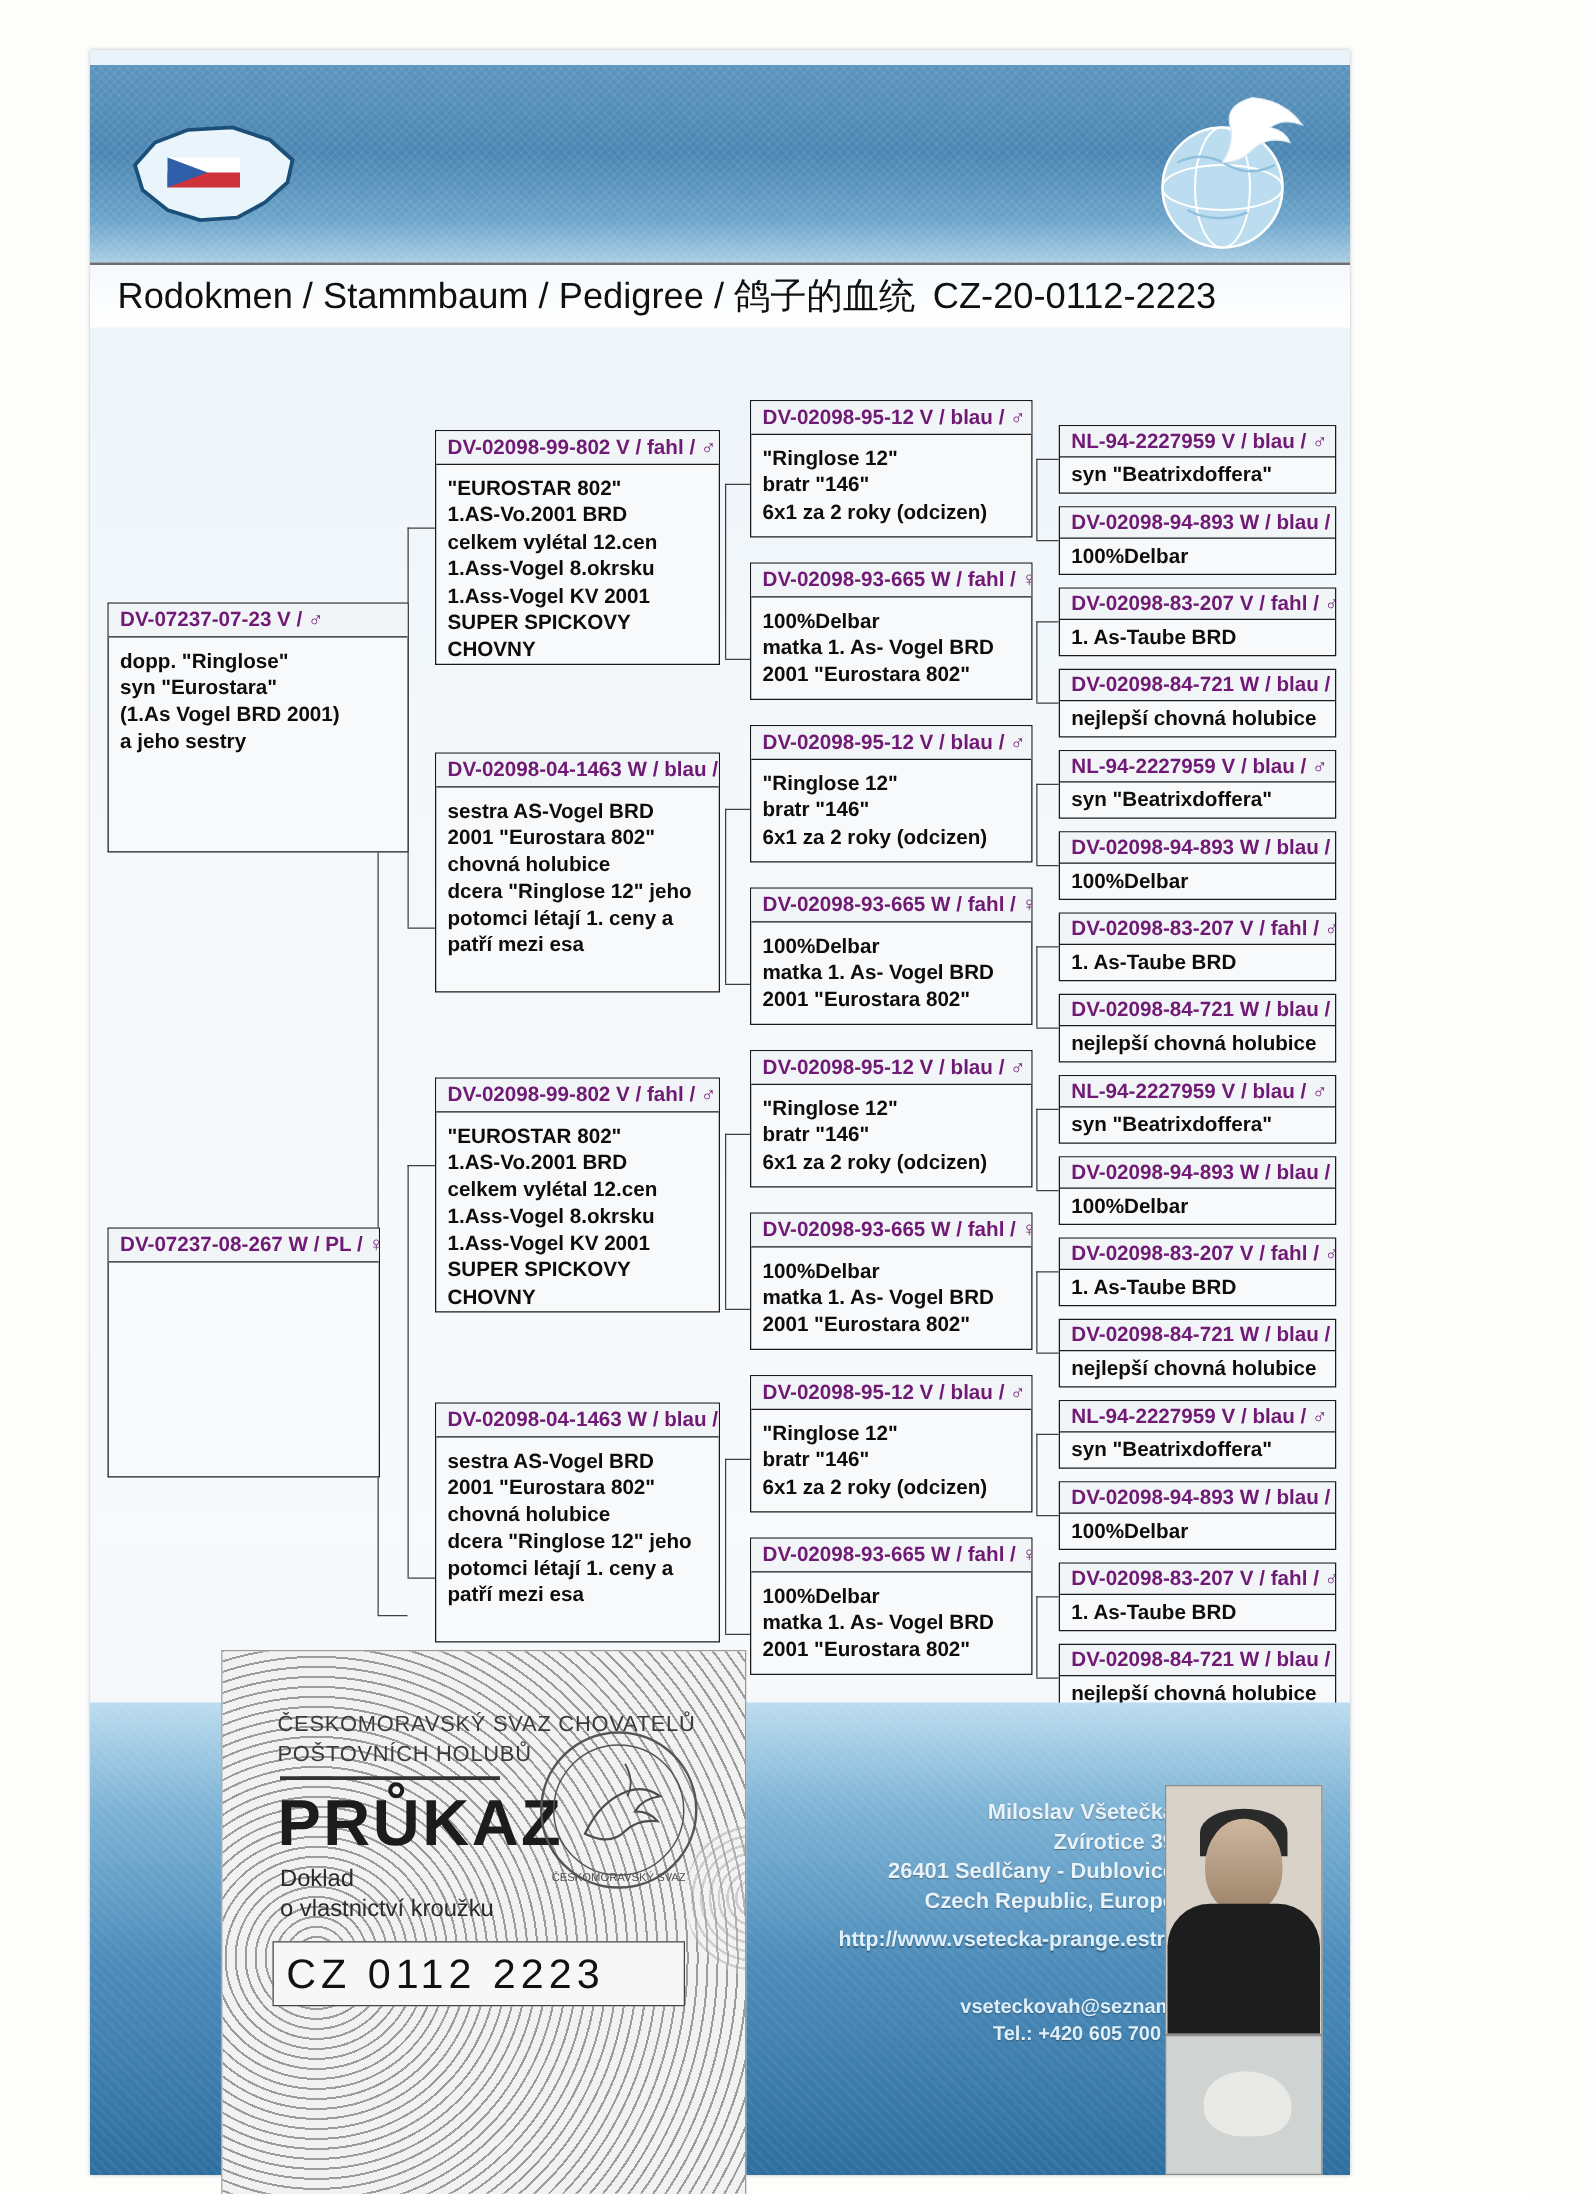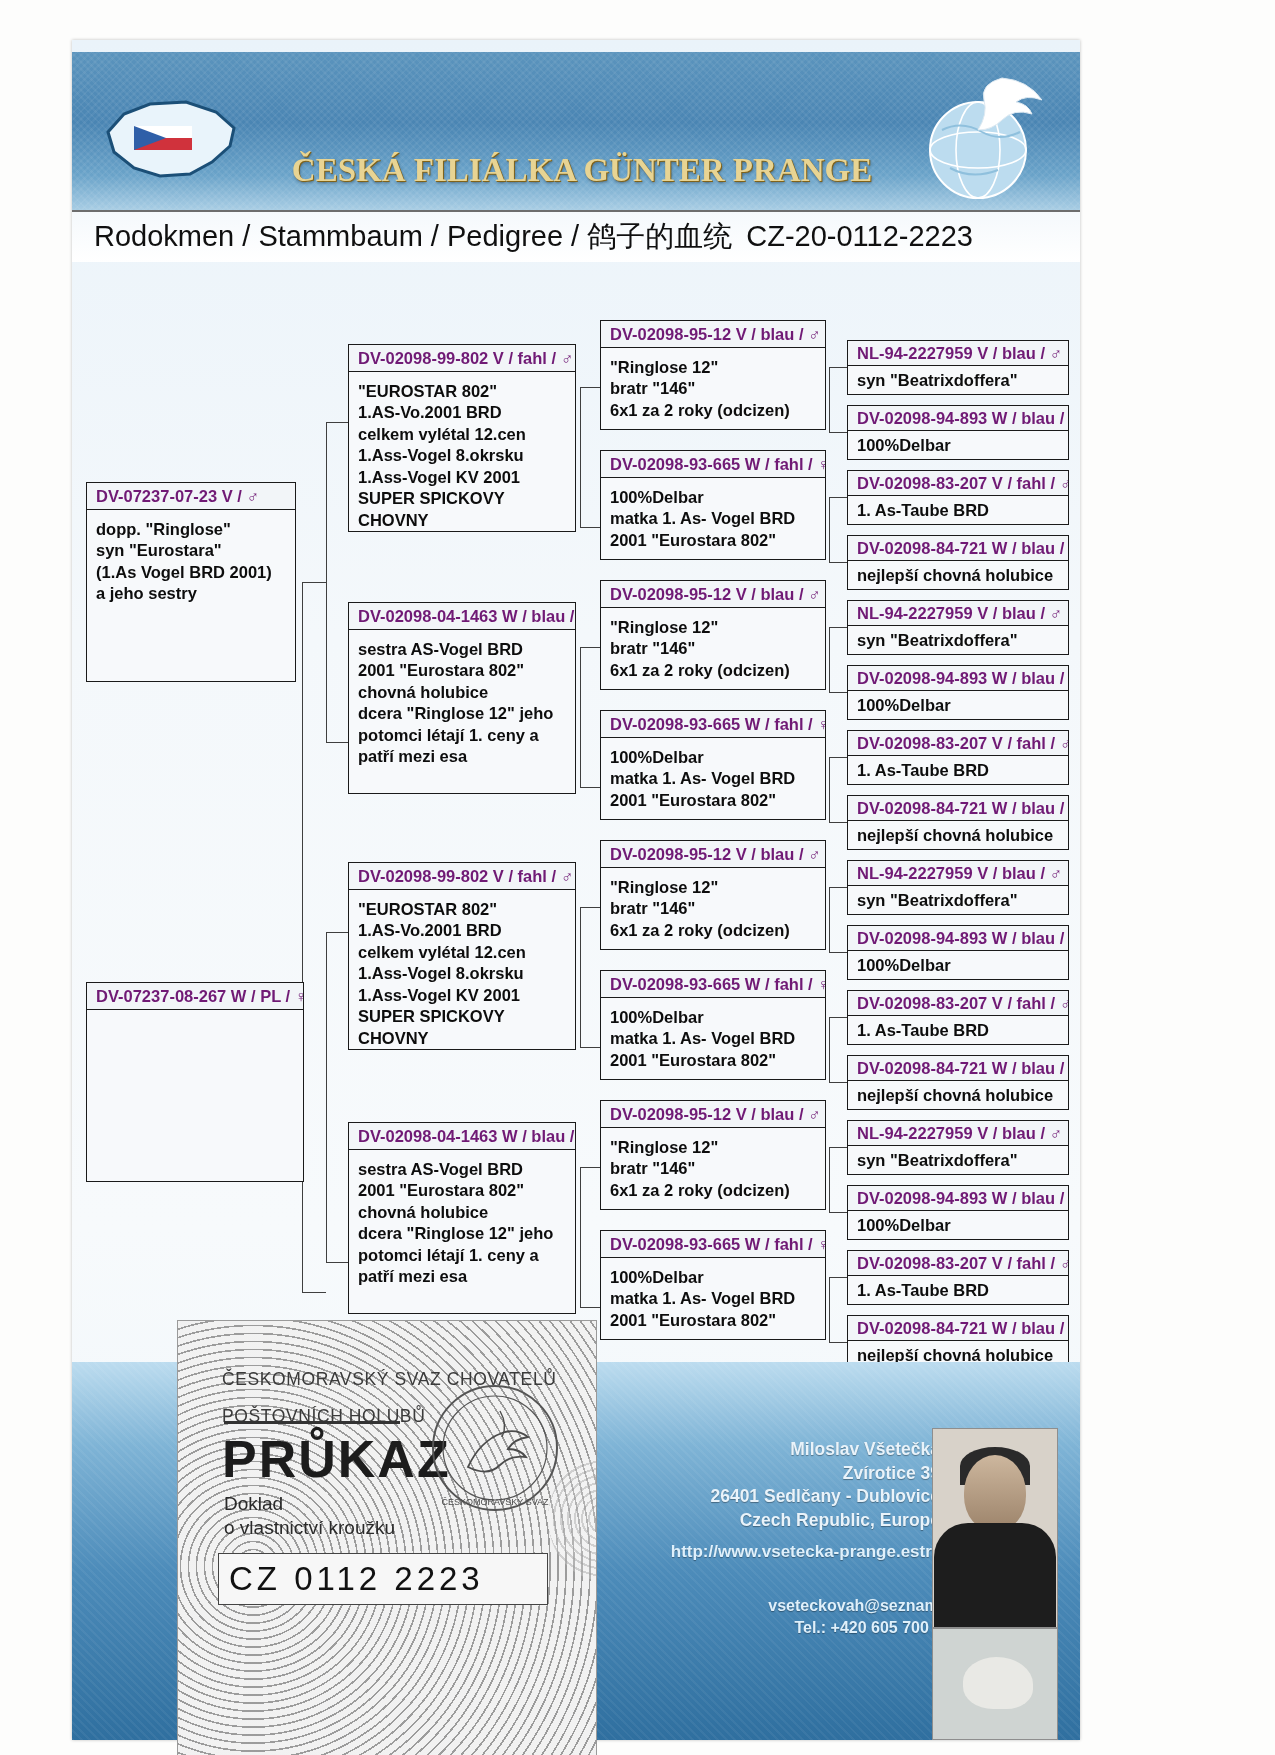--- a/index.html
+++ b/index.html
@@ -130,21 +130,21 @@
     position: absolute; inset: 0;
     background:
       repeating-radial-gradient(circle at 18% 55%, #8d8d8d 0 1.6px, #f2f2f2 1.6px 8px);
     opacity: .85;
   }
   #prukaz .org1, #prukaz .org2 {
     position: absolute; left: 44px; font-size: 17.5px; letter-spacing: .6px;
     color: #3a3a3a; font-family: "Liberation Sans", sans-serif; z-index: 3; text-align: right;
   }
   #prukaz .org1 { top: 48px; }
-  #prukaz .org2 { top: 72px; margin-top: 13px; }
+  #prukaz .org2 { top: 72px; }
   #prukaz .rule { position:absolute; left:46px; top:100px; width:176px; height:3px; background:#333; z-index:3; }
   #prukaz .bigword {
     position: absolute; left: 44px; top: 108px; z-index: 3;
     font-size: 52px; font-weight: bold; letter-spacing: 2px; color: #1c1c1c;
   }
   #prukaz .d1, #prukaz .d2 {
     position: absolute; left: 46px; z-index: 3; font-size: 19px; color: #2a2a2a;
   }
   #prukaz .d1 { top: 172px; }
   #prukaz .d2 { top: 196px; }
@@ -214,21 +214,20 @@
 
     <div id="banner">
 
       <svg id="map-emblem" viewBox="0 0 150 100">
         <path d="M14,44 L30,26 L56,16 L92,14 L122,24 L140,40 L136,58 L118,74 L96,86 L66,88 L40,80 L20,64 Z" fill="#e9f4fb" stroke="#1b4f77" stroke-width="3"></path>
         <path d="M40,38 L98,38 L98,50 L40,50 Z" fill="#ffffff"></path>
         <path d="M40,50 L98,50 L98,62 L40,62 Z" fill="#d0323c"></path>
         <path d="M40,38 L72,50 L40,62 Z" fill="#2f5fa8"></path>
       </svg>
 
-      <div class="banner-sub">ČESKÁ FILIÁLKA GÜNTER PRANGE</div>
 
       <svg id="globe-emblem" viewBox="0 0 160 140">
         <circle cx="72" cy="82" r="48" fill="#bcdcef" stroke="#ffffff" stroke-width="2"></circle>
         <ellipse cx="72" cy="82" rx="48" ry="18" fill="none" stroke="#ffffff" stroke-width="1.6"></ellipse>
         <ellipse cx="72" cy="82" rx="22" ry="48" fill="none" stroke="#ffffff" stroke-width="1.6"></ellipse>
         <path d="M36,62 q20,-10 40,2 q18,10 38,0" fill="none" stroke="#8fc0dd" stroke-width="2"></path>
         <path d="M44,100 q22,12 48,2" fill="none" stroke="#8fc0dd" stroke-width="2"></path>
         <path d="M96,10 q26,2 40,22 q-16,-6 -26,2 q12,2 16,12 q-18,-6 -30,6 q-10,10 -24,10 q10,-16 6,-30 q-4,-16 18,-22 Z" fill="#ffffff" stroke="#dfeaf2" stroke-width="1"></path>
       </svg>
     </div>
@@ -289,21 +288,21 @@
       <div class="cx ch" style="left:757px; top:745px; width:18px;"></div>
       <div class="cx ch" style="left:757px; top:810px; width:18px;"></div>
 
       <div class="cx cv" style="left:757px; top:875px; height:65px;"></div>
       <div class="cx ch" style="left:757px; top:875px; width:18px;"></div>
       <div class="cx ch" style="left:757px; top:940px; width:18px;"></div>
       <div class="cx cv" style="left:757px; top:1005px; height:65px;"></div>
       <div class="cx ch" style="left:757px; top:1005px; width:18px;"></div>
       <div class="cx ch" style="left:757px; top:1070px; width:18px;"></div>
 
-      <div class="pbox" style="left:14px; top:210px; width:210px; height:200px;">
+      <div class="pbox" style="left:14px; top:210px; width:241px; height:200px;">
         <div class="hdr">DV-07237-07-23 V / ♂</div>
         <div class="body">dopp. "Ringlose"
 syn "Eurostara"
 (1.As Vogel BRD 2001)
 a jeho sestry</div>
       </div>
 
 
       <div class="pbox" style="left:14px; top:710px; width:218px; height:200px;">
         <div class="hdr">DV-07237-08-267 W / PL / ♀</div>

